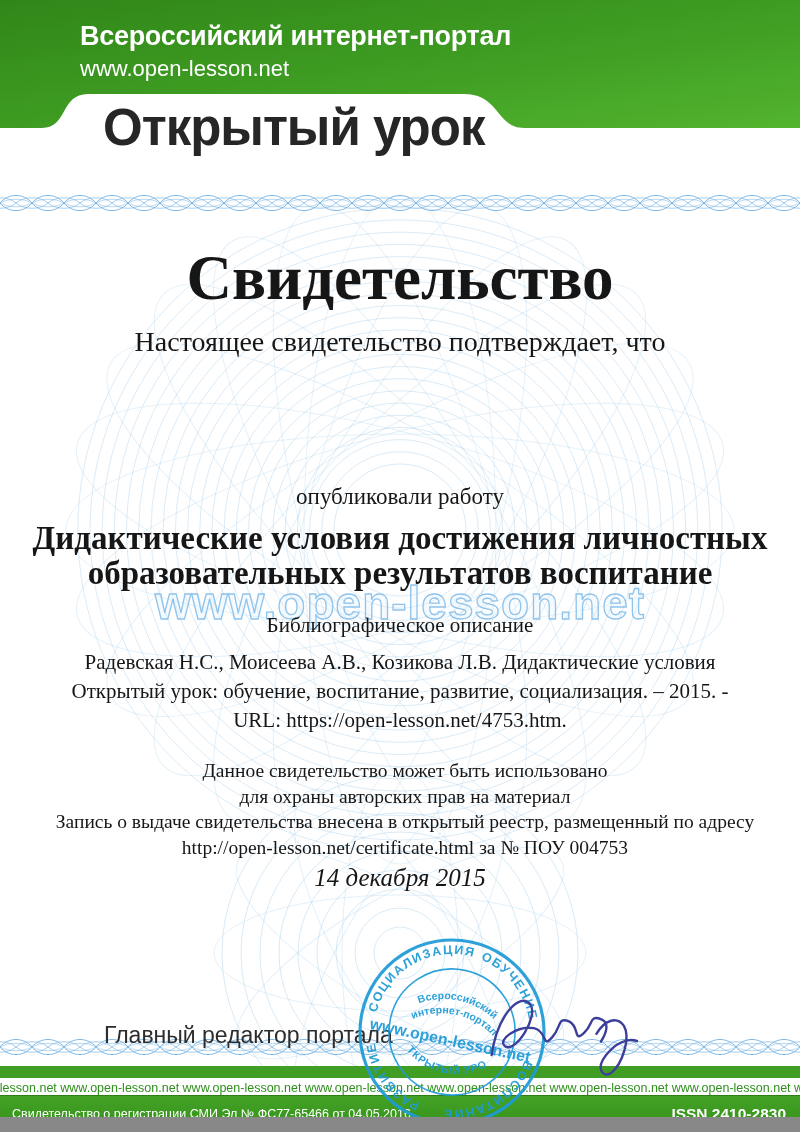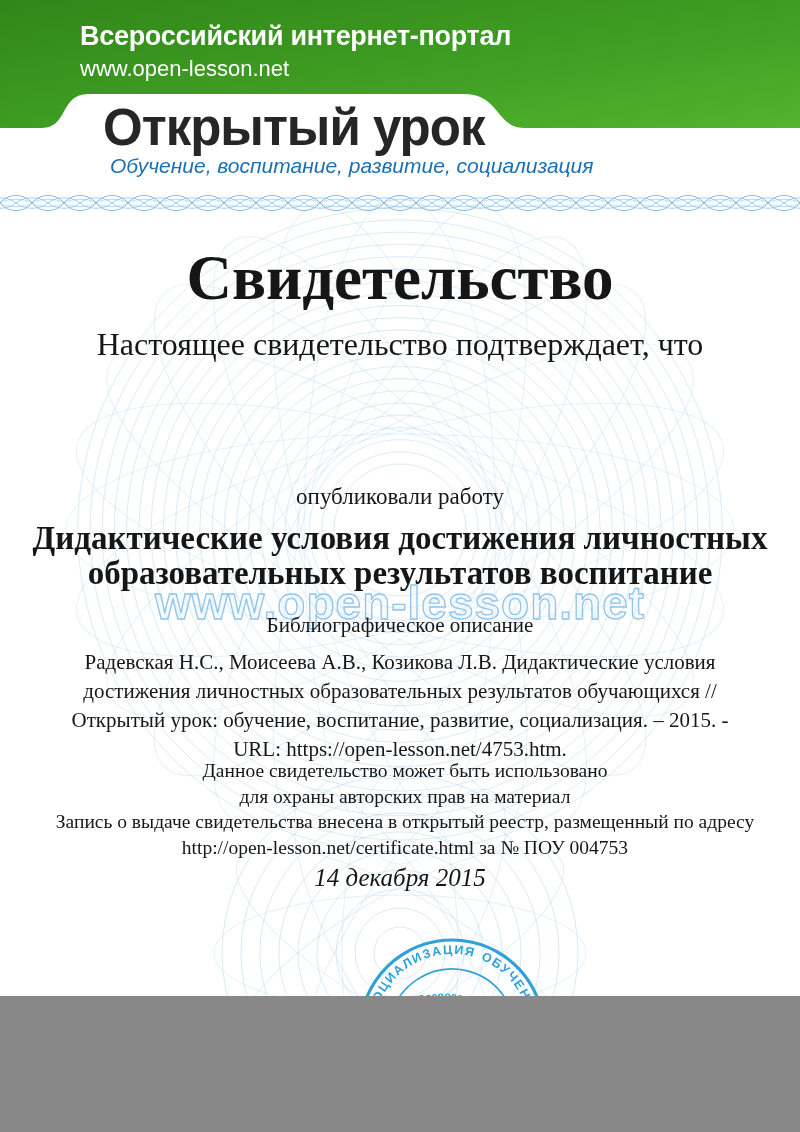--- a/index.html
+++ b/index.html
@@ -1,37 +1,37 @@
 <!DOCTYPE html>
 <html><head>
 <meta charset="utf-8">
 <style>
   html,body{margin:0;padding:0;background:#888;}
-  .page{position:relative;width:800px;height:996px;background:#ffffff;overflow:hidden;
+  .page{position:relative;width:800px;height:1117px;background:#ffffff;overflow:hidden;
         font-family:"Liberation Serif",serif;margin:0 auto;}
   
   .header-svg{position:absolute;top:0;left:0;z-index:2;}
   .portal-line{position:absolute;left:80px;top:21px;z-index:3;color:#fff;
      font-family:"Liberation Sans",sans-serif;font-weight:bold;font-size:27px;letter-spacing:-0.3px;}
   .portal-url{position:absolute;left:80px;top:56px;z-index:3;color:#fff;
      font-family:"Liberation Sans",sans-serif;font-size:22px;}
   .brand{position:absolute;left:103px;top:98px;z-index:3;color:#262626;
      font-family:"Liberation Sans",sans-serif;font-weight:bold;font-size:51px;letter-spacing:-1px;}
   .brand-sub{position:absolute;left:110px;top:154px;z-index:3;color:#1a70b6;
      font-family:"Liberation Sans",sans-serif;font-style:italic;font-size:21px;}
   
   .band{position:absolute;left:0;z-index:1;}
   .rosette{position:absolute;left:0;top:195px;z-index:0;}
   .watermark{position:absolute;left:0;right:0;top:576px;z-index:1;text-align:center;
      font-family:"Liberation Sans",sans-serif;font-weight:bold;font-size:46px;letter-spacing:1px;
      color:rgba(226,242,252,0.35);-webkit-text-stroke:1.3px rgba(126,186,232,0.85);}
   
   .ctext{position:absolute;left:0;right:0;text-align:center;z-index:3;color:#161616;}
   .cert-title{top:242px;font-weight:bold;font-size:63px;}
-  .confirm{top:326px;font-size:32px;}
+  .confirm{top:326px;font-size:28px;}
   .authors{top:367px;font-weight:bold;font-size:30px;line-height:35.5px;}
   .published{top:484px;font-size:23px;}
   .work-title{top:521px;font-weight:bold;font-size:33px;line-height:35px;}
   .bib-heading{top:613px;font-size:21px;}
   .bib{top:648px;font-weight:normal;font-size:21px;line-height:29px;}
   .note{top:758px;font-size:19.5px;line-height:25.5px;padding-left:10px;}
   .date{top:864px;font-style:italic;font-size:25px;}
   .editor-label{position:absolute;left:104px;top:1022px;z-index:3;color:#2d2d2d;
      font-family:"Liberation Sans",sans-serif;font-size:23px;}
   .editor-name{position:absolute;left:612px;top:1022px;z-index:3;color:#2d2d2d;
@@ -136,40 +136,38 @@
         <stop offset="0%" stop-color="#318618"></stop>
         <stop offset="55%" stop-color="#3f9e23"></stop>
         <stop offset="100%" stop-color="#53b42e"></stop>
       </linearGradient>
     </defs>
     <path d="M0,0 H800 V128 H524 C496,128 500,94 464,94 H88 C60,94 68,128 42,128 H0 Z" fill="url(#hg)"></path>
   </svg>
   <div class="portal-line">Всероссийский интернет-портал</div>
   <div class="portal-url">www.open-lesson.net</div>
   <div class="brand">Открытый урок</div>
-  <div class="brand-sub">Обучение, воспитание, развитие, социализация</div>
 
   <div class="watermark">www.open-lesson.net</div>
 
   <div class="ctext cert-title">Свидетельство</div>
   <div class="ctext confirm">Настоящее свидетельство подтверждает, что</div>
 
 
   <div class="ctext published">опубликовали работу</div>
 
   <div class="ctext work-title">
     <div>Дидактические условия достижения личностных</div>
     <div>образовательных результатов воспитание</div>
   </div>
 
   <div class="ctext bib-heading">Библиографическое описание</div>
 
   <div class="ctext bib">
     <div>Радевская Н.С., Моисеева А.В., Козикова Л.В. Дидактические условия</div>
-    <div>достижения личностных образовательных результатов обучающихся //</div>
     <div>Открытый урок: обучение, воспитание, развитие, социализация. – 2015. -</div>
     <div>URL: https://open-lesson.net/4753.htm.</div>
   </div>
 
   <div class="ctext note">
     <div>Данное свидетельство может быть использовано</div>
     <div>для охраны авторских прав на материал</div>
     <div>Запись о выдаче свидетельства внесена в открытый реестр, размещенный по адресу</div>
     <div>http://open-lesson.net/certificate.html за № ПОУ 004753</div>
   </div>

